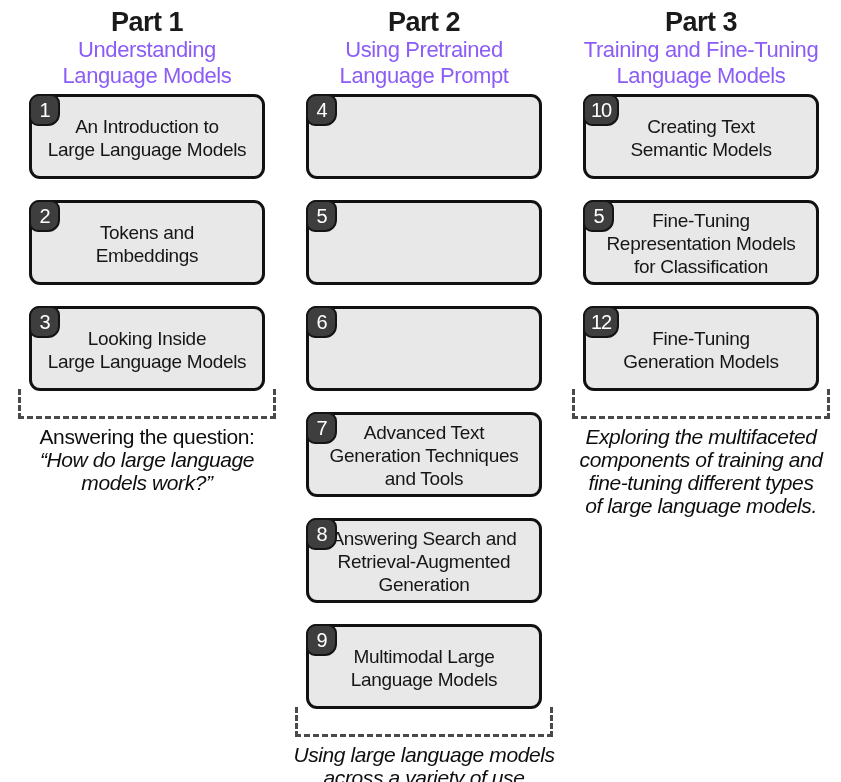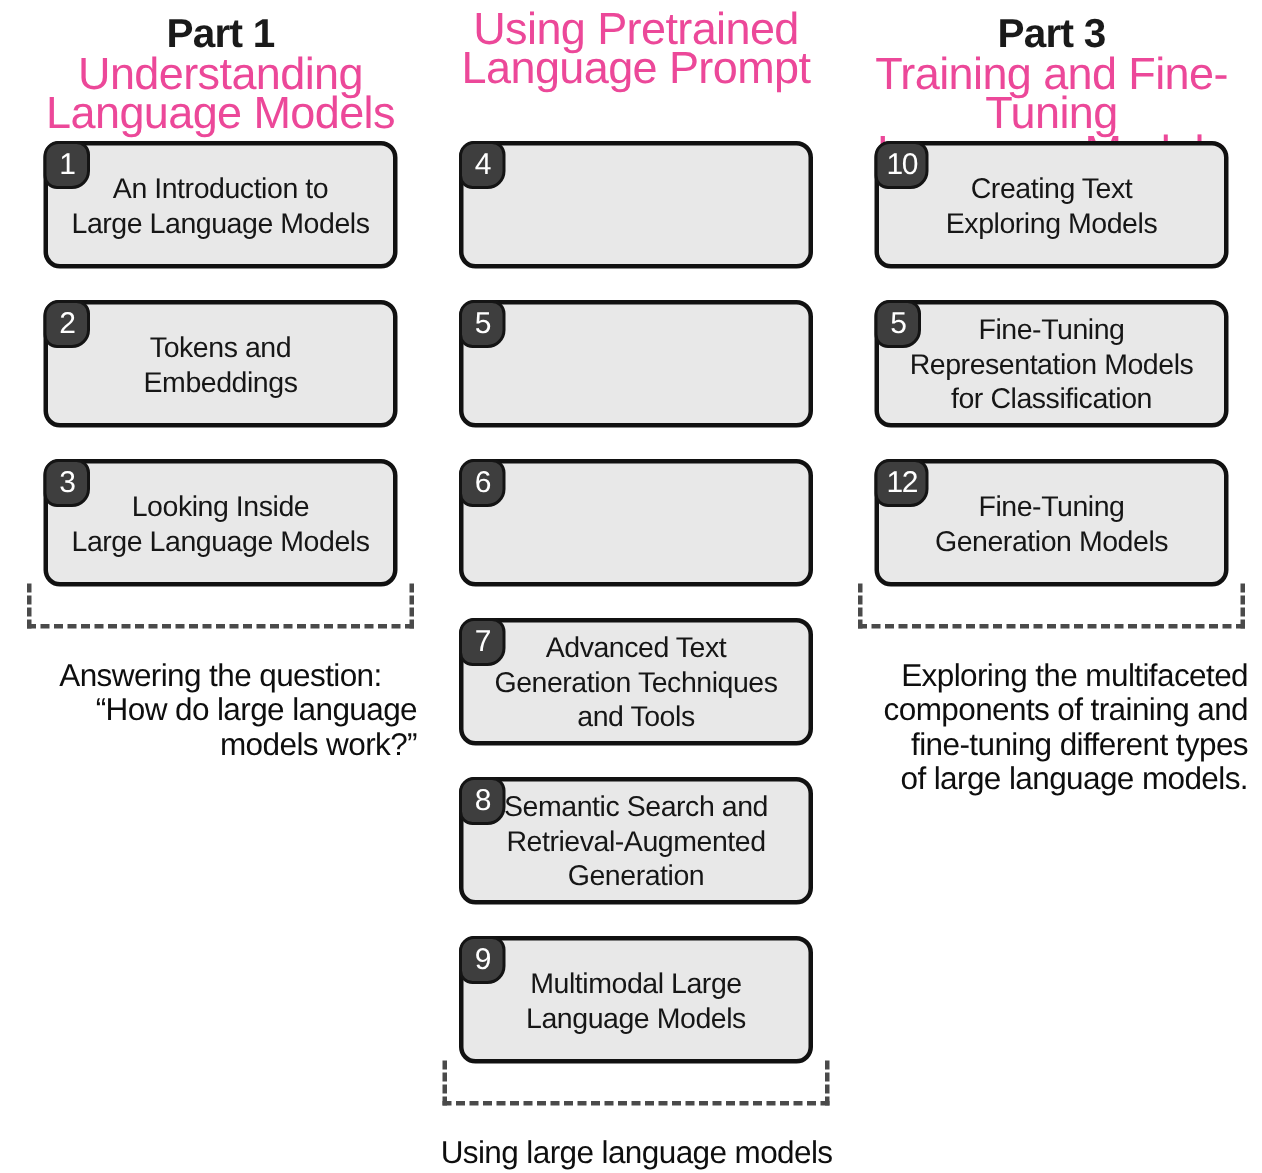--- a/index.html
+++ b/index.html
@@ -34,22 +34,22 @@
     height: 87px;
   }
   .part-title {
     font-size: 27px;
     font-weight: bold;
     letter-spacing: -0.5px;
     color: #1a1a1a;
     line-height: 30px;
   }
   .part-subtitle {
-    font-size: 30px;
-    color: #ec4899;
+    font-size: 22px;
+    color: #8b5cf6;
     letter-spacing: -0.4px;
     line-height: 26px;
     white-space: pre-line;
   }
 
   .boxes {
     width: 100%;
     display: flex;
     flex-direction: column;
     align-items: center;
@@ -97,36 +97,36 @@
     width: 258px;
     height: 30px;
     margin-top: -23px;
     border-left: 3px dashed #4a4a4a;
     border-right: 3px dashed #4a4a4a;
     border-bottom: 3px dashed #4a4a4a;
     z-index: 1;
   }
 
   .caption {
-    margin-top: 20px;
+    margin-top: 6px;
     width: 100%;
     text-align: center;
     font-size: 21px;
     line-height: 23px;
     letter-spacing: -0.4px;
     color: #0e0e0e;
   }
   .caption-lead {
     display: block;
     font-style: normal;
   }
   .caption-italic {
     display: block;
+    font-style: italic;
     white-space: pre-line;
-    text-align: right;
   }
 </style>
 </head>
 <body>
 
 <div class="canvas">
 
   <div class="column col-1">
     <div class="part-header">
       <div class="part-title">Part 1</div>
@@ -153,20 +153,21 @@
     <div class="brace"></div>
     <div class="caption">
       <span class="caption-lead">Answering the question:</span>
       <span class="caption-italic">“How do large language
 models work?”</span>
     </div>
   </div>
 
   <div class="column col-2">
     <div class="part-header">
+      <div class="part-title">Part 2</div>
       <div class="part-subtitle">Using Pretrained
 Language Prompt</div>
     </div>
     <div class="boxes">
       <div class="chapter-box">
         <span class="chapter-badge">4</span>
       </div>
       <div class="chapter-box">
         <span class="chapter-badge">5</span>
       </div>
@@ -174,21 +175,21 @@
         <span class="chapter-badge">6</span>
       </div>
       <div class="chapter-box">
         <span class="chapter-badge">7</span>
         <span class="chapter-title">Advanced Text
 Generation Techniques
 and Tools</span>
       </div>
       <div class="chapter-box">
         <span class="chapter-badge">8</span>
-        <span class="chapter-title">Semantic Search and
+        <span class="chapter-title">Answering Search and
 Retrieval-Augmented
 Generation</span>
       </div>
       <div class="chapter-box">
         <span class="chapter-badge">9</span>
         <span class="chapter-title">Multimodal Large
 Language Models</span>
       </div>
     </div>
     <div class="brace"></div>
@@ -202,21 +203,21 @@
   <div class="column col-3">
     <div class="part-header">
       <div class="part-title">Part 3</div>
       <div class="part-subtitle">Training and Fine-Tuning
 Language Models</div>
     </div>
     <div class="boxes">
       <div class="chapter-box">
         <span class="chapter-badge">10</span>
         <span class="chapter-title">Creating Text
-Exploring Models</span>
+Semantic Models</span>
       </div>
       <div class="chapter-box">
         <span class="chapter-badge">5</span>
         <span class="chapter-title">Fine-Tuning
 Representation Models
 for Classification</span>
       </div>
       <div class="chapter-box">
         <span class="chapter-badge">12</span>
         <span class="chapter-title">Fine-Tuning

